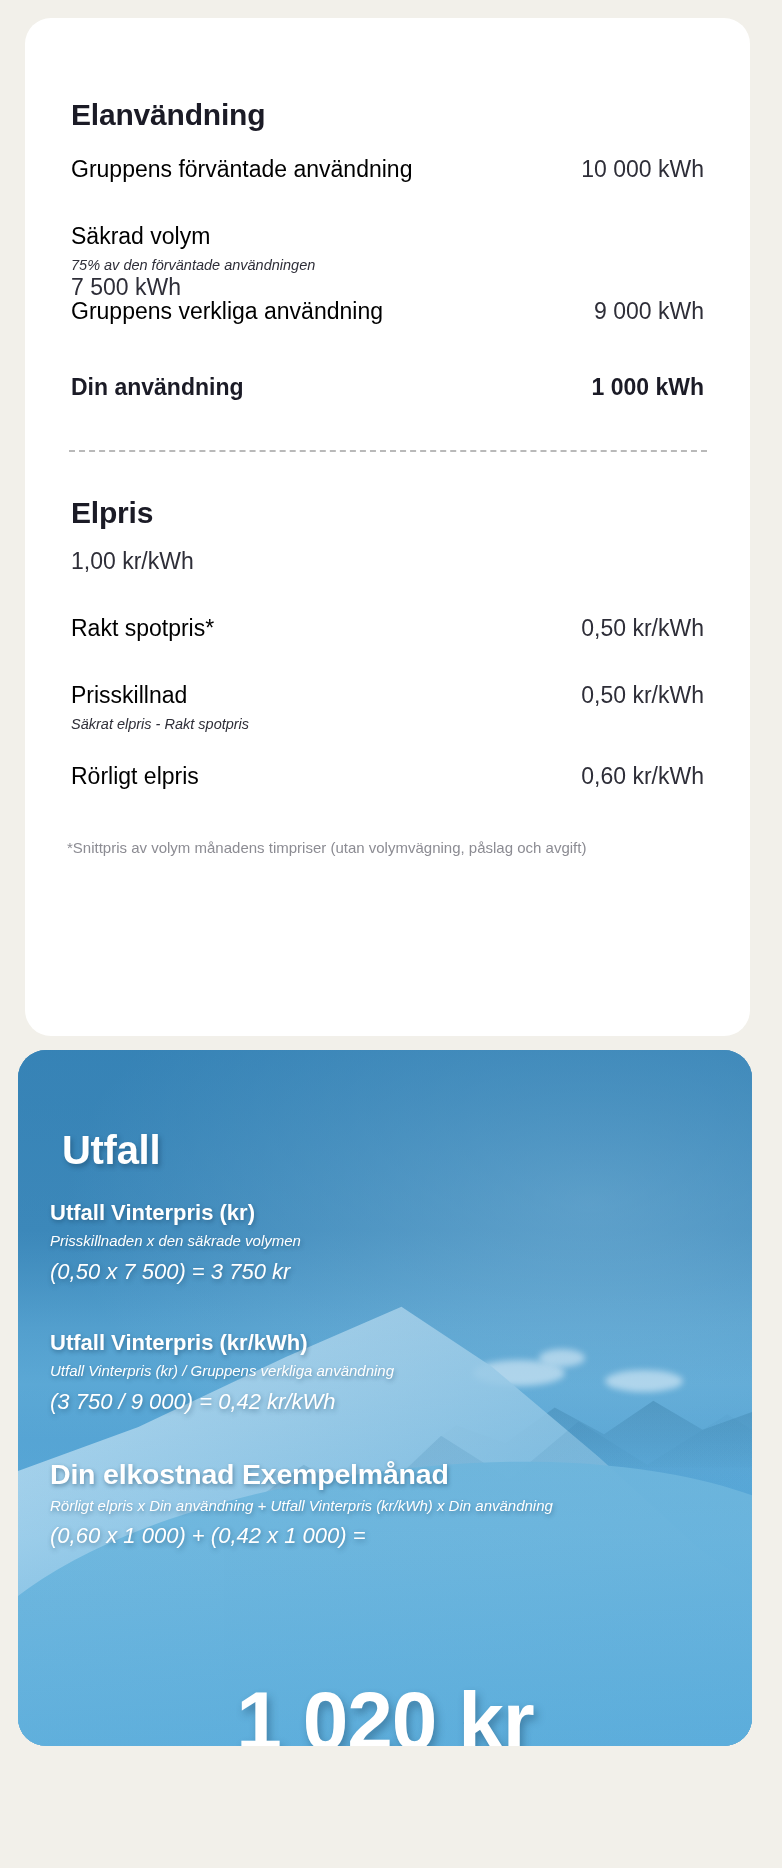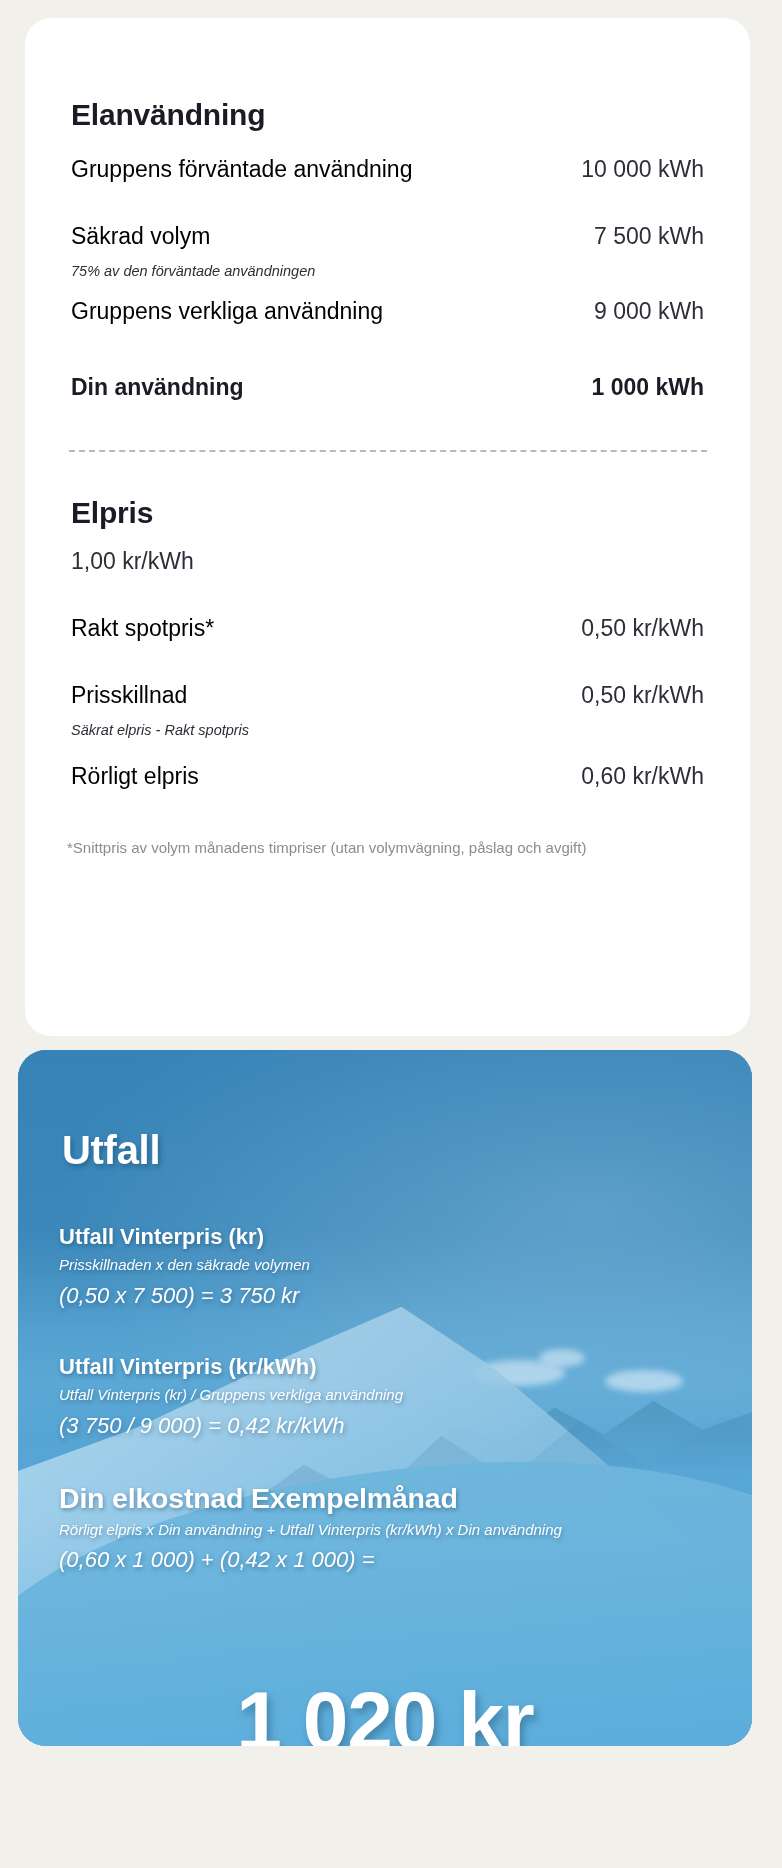--- a/index.html
+++ b/index.html
@@ -59,41 +59,41 @@
   }
   .row.bold .row-label,
   .row.bold .row-value {
     font-weight: 700;
     color: #1b1b26;
   }
   .row-sub {
     font-size: 14.5px;
     font-style: italic;
     color: #2e2e38;
-    margin-top: 12px;
+    margin-top: 6px;
     line-height: 1.2;
   }
 
   .divider-dashed {
     border: 0;
     border-top: 2px dashed #b9b9b9;
     margin: 0;
     height: 0;
   }
 
   .footnote {
     font-size: 15px;
     color: #8c8c93;
     line-height: 1.3;
   }
 
   
   .w-heading1 { position: absolute; left: 46px; top: 80px; }
   .w-r1 { position: absolute; left: 46px; top: 138px; width: 633px; }
-  .w-r2 { position: absolute; left: 46px; top: 205px; width: 633px; }
+  .w-r2 { position: absolute; left: 46px; top: 205px; width: 633px; flex-direction: column; }
   .w-r3 { position: absolute; left: 46px; top: 280px; width: 633px; }
   .w-r4 { position: absolute; left: 46px; top: 356px; width: 633px; }
   .w-div { position: absolute; left: 44px; top: 432px; width: 638px; }
   .w-heading2 { position: absolute; left: 46px; top: 478px; }
   .w-r5 { position: absolute; left: 46px; top: 530px; width: 633px; }
   .w-r6 { position: absolute; left: 46px; top: 597px; width: 633px; }
   .w-r7 { position: absolute; left: 46px; top: 664px; width: 633px; }
   .w-r8 { position: absolute; left: 46px; top: 745px; width: 633px; }
   .w-foot { position: absolute; left: 42px; top: 820px; width: 650px; }
 
@@ -202,21 +202,21 @@
     position: absolute;
     left: 44px;
     top: 78px;
     font-size: 40px;
     font-weight: 700;
     color: #ffffff;
     letter-spacing: -0.3px;
     text-shadow: 2px 3px 5px rgba(20,60,90,0.45);
   }
 
-  .blk { position: absolute; left: 41px; width: 640px; margin-top: 24px; }
+  .blk { position: absolute; left: 32px; width: 640px; }
   .blk-title {
     font-size: 22px;
     font-weight: 700;
     color: #ffffff;
     line-height: 1.2;
     text-shadow: 1px 2px 4px rgba(20,60,90,0.45);
   }
   .blk-title.big {
     font-size: 28.5px;
     letter-spacing: -0.2px;

